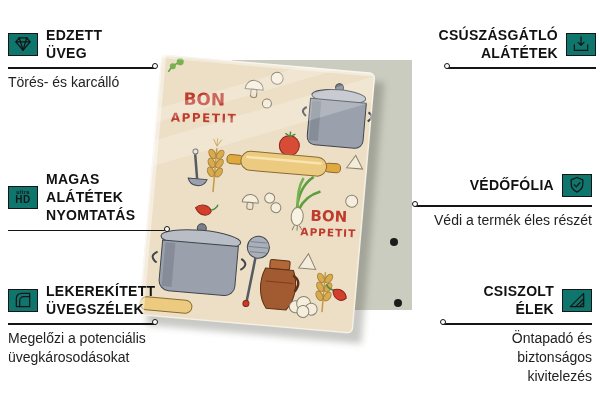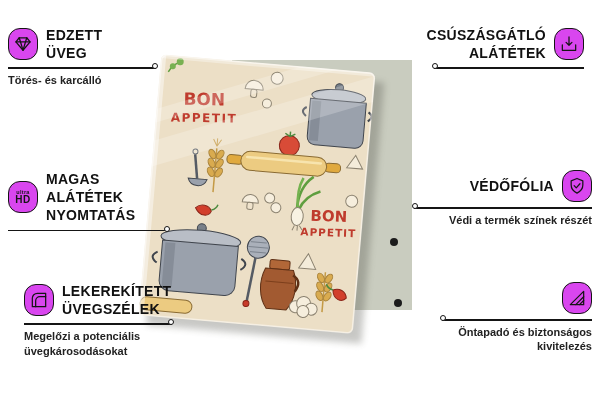--- a/index.html
+++ b/index.html
@@ -8,38 +8,38 @@
     position:relative; width:600px; height:400px; background:#ffffff;
     font-family:"Liberation Sans","DejaVu Sans",sans-serif; color:#151515; overflow:hidden;
   }
   .product-svg { position:absolute; left:0; top:0; }
 
   .callout { position:absolute; }
   .co-head { display:flex; align-items:center; gap:8px; min-height:30px; }
   .co-right { text-align:right; }
   .co-right .co-head { flex-direction:row-reverse; }
   .icon-box {
-    width:30px; height:32px; flex:0 0 auto; background:#d946ef;
-    border:1.6px solid #151515; border-radius:12px;
+    width:30px; height:23px; flex:0 0 auto; background:#0f766e;
+    border:1.6px solid #151515; border-radius:0;
     display:flex; align-items:center; justify-content:center;
   }
   .ic { width:20px; height:20px; stroke:#151515; fill:none; stroke-width:1.5;
         stroke-linejoin:round; stroke-linecap:round; }
   .co-title {
     font-weight:bold; font-size:14px; line-height:1.3; letter-spacing:.3px;
     white-space:pre-line; color:#111;
   }
   .co-line { position:relative; height:1.5px; background:#151515; margin:5px 0 4px; }
   .dot {
     position:absolute; width:6px; height:6px; top:-4px;
     border:1.5px solid #151515; border-radius:50%; background:#fff;
   }
   .co-left .dot { right:-2px; }
   .co-right .dot { left:-2px; }
-  .co-desc { font-size:11px; line-height:1.35; white-space:pre-line; color:#222;font-weight:bold; }
+  .co-desc { font-size:14px; line-height:1.35; white-space:pre-line; color:#222; }
   .uhd { text-align:center; line-height:1; font-weight:bold; color:#151515; }
   .uhd-top { display:block; font-size:5.5px; letter-spacing:.3px; }
   .uhd-bottom { display:block; font-size:10px; letter-spacing:.5px; }
 </style>
 </head>
 <body>
 
 <div class="stage">
 
   <svg class="product-svg" width="600" height="400" viewBox="0 0 600 400">
@@ -217,21 +217,21 @@
       </div>
       <div class="co-title">EDZETT
 ÜVEG</div>
     </div>
     <div class="co-line">
         <span class="dot"></span>
       </div>
     <div class="co-desc">Törés- és karcálló</div>
   </div>
 
-  <div class="callout co-right" style="right:16px; top:26px; width:150px;">
+  <div class="callout co-right" style="right:4px; top:26px; width:150px;">
     <div class="co-head">
       <div class="icon-box">
         <svg class="ic" viewBox="0 0 24 24">
             <path d="M12 3.5v10M8.5 10 12 13.5 15.5 10"></path>
             <path d="M4 13v6.5h16V13"></path>
           </svg>
       </div>
       <div class="co-title">CSÚSZÁSGÁTLÓ
 ALÁTÉTEK</div>
     </div>
@@ -262,24 +262,24 @@
         <svg class="ic" viewBox="0 0 24 24">
             <path d="M12 3 19 5.8v5.1c0 4.6-2.9 7.8-7 9.6-4.1-1.8-7-5-7-9.6V5.8Z"></path>
             <path d="M8.6 11.6 11.1 14.2 15.5 9.3"></path>
           </svg>
       </div>
       <div class="co-title">VÉDŐFÓLIA</div>
     </div>
     <div class="co-line">
         <span class="dot"></span>
       </div>
-    <div class="co-desc">Védi a termék színek részét</div>
-  </div>
-
-  <div class="callout co-left" style="left:24px; top:282px; width:148px;">
+    <div class="co-desc">Védi a termék éles részét</div>
+  </div>
+
+  <div class="callout co-left" style="left:8px; top:282px; width:148px;">
     <div class="co-head">
       <div class="icon-box">
         <svg class="ic" viewBox="0 0 24 24">
             <path d="M20 20H4V10c0-3.3 2.7-6 6-6h10Z"></path>
             <path d="M8 20v-7c0-2.8 2.2-5 5-5h7"></path>
           </svg>
       </div>
       <div class="co-title">LEKEREKÍTETT
 ÜVEGSZÉLEK</div>
     </div>
@@ -291,20 +291,22 @@
   </div>
 
   <div class="callout co-right" style="right:8px; top:282px; width:150px;">
     <div class="co-head">
       <div class="icon-box">
         <svg class="ic" viewBox="0 0 24 24">
             <path d="M4 20 20 4v16Z"></path>
             <path d="M10.5 20 20 10.5M15 20l5-5"></path>
           </svg>
       </div>
+      <div class="co-title">CSISZOLT
+ÉLEK</div>
     </div>
     <div class="co-line">
         <span class="dot"></span>
       </div>
     <div class="co-desc">Öntapadó és biztonságos
 kivitelezés</div>
   </div>
 
 </div>
 

